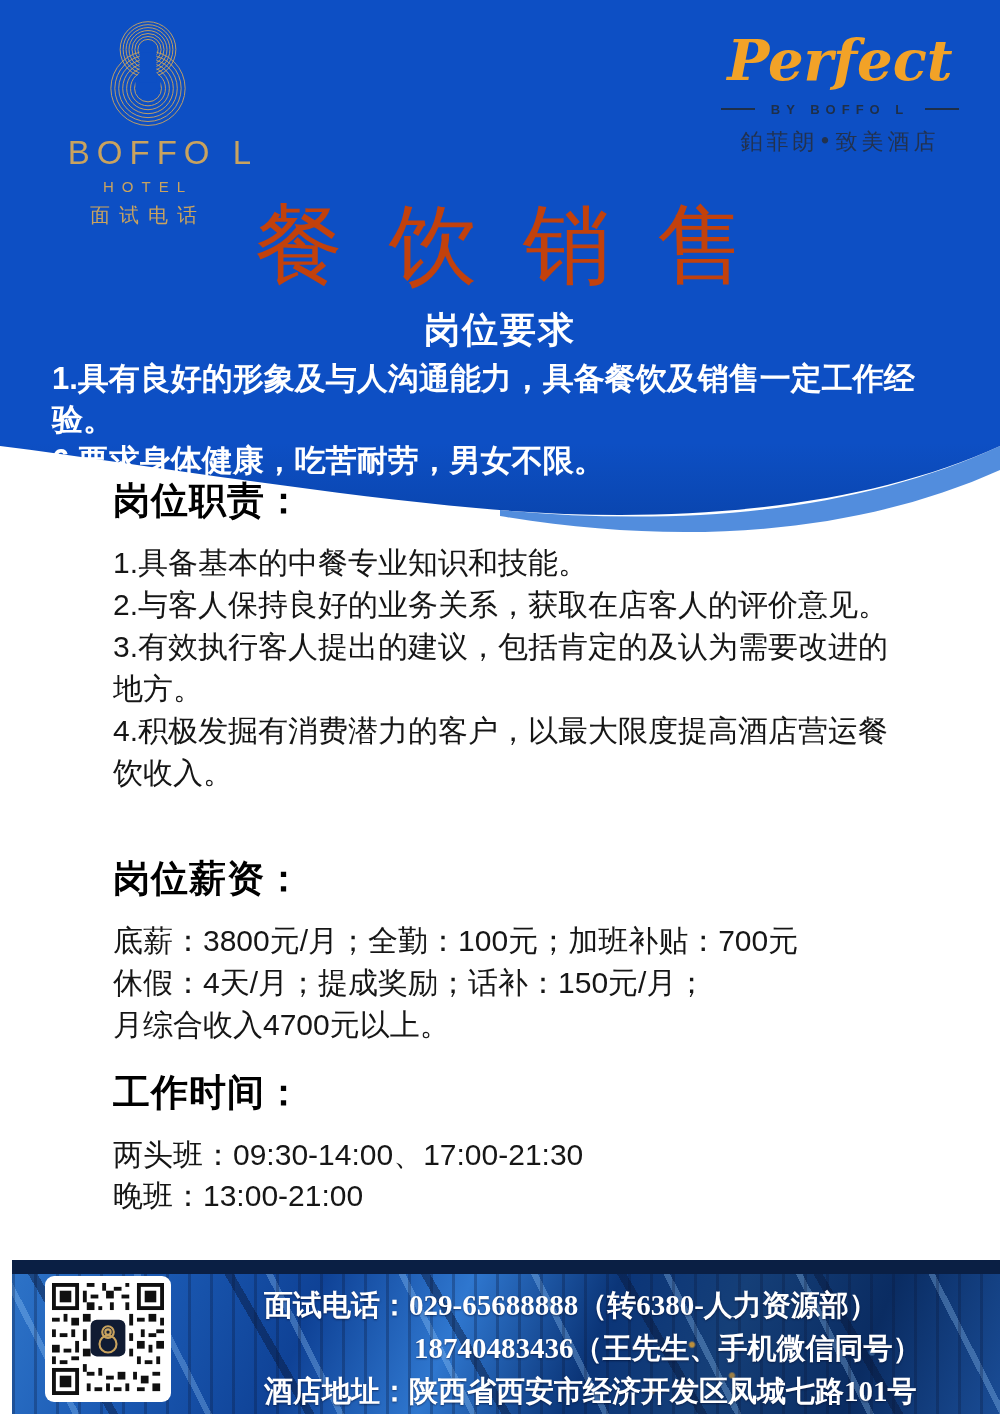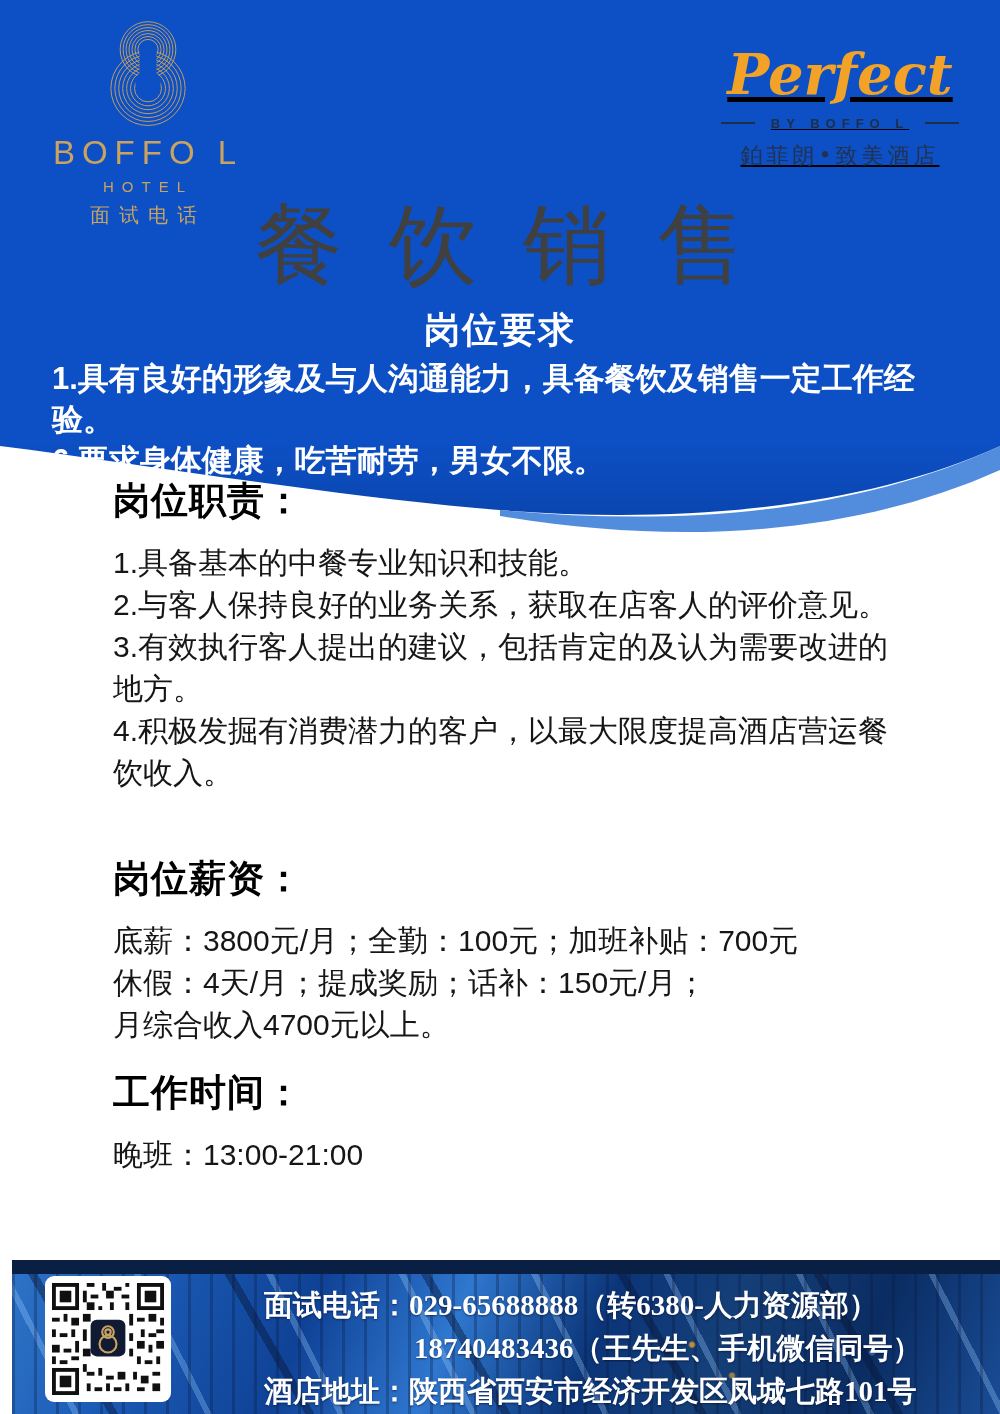--- a/index.html
+++ b/index.html
@@ -5,32 +5,32 @@
   html,body{margin:0;padding:0;}
   body{width:1000px;height:1414px;position:relative;background:#ffffff;
        font-family:"Liberation Sans",sans-serif;overflow:hidden;}
   .poster{position:absolute;inset:0;width:1000px;height:1414px;}
 
   
   .hero{position:absolute;top:0;left:0;width:1000px;height:552px;}
   .hero svg.wavebg{position:absolute;top:0;left:0;}
   .brand-left{position:absolute;top:20px;left:38px;width:220px;text-align:center;color:#c9a35f;}
   .brand-left .rings{display:block;margin:0 auto;}
-  .brand-left .name{font-size:33px;letter-spacing:7px;margin-top:6px;font-weight:400;}
+  .brand-left .name{font-size:33px;letter-spacing:7px;margin-top:6px;font-weight:400;text-align:right;}
   .brand-left .sub{font-size:15px;letter-spacing:8px;margin-top:6px;}
   .brand-left .cn{font-size:20px;letter-spacing:9px;margin-top:7px;font-family:"DejaVu Serif",serif;}
-  .brand-right{position:absolute;top:44px;right:40px;width:240px;text-align:center;text-decoration:underline;}
+  .brand-right{position:absolute;top:30px;right:40px;width:240px;text-align:center;}
   .brand-right .script{font-family:"DejaVu Serif",serif;font-style:italic;font-weight:700;
       font-size:56px;color:#f2a227;line-height:1.1;}
   .brand-right .byline{display:flex;align-items:center;justify-content:center;gap:16px;
       color:#1e2f49;font-size:13px;letter-spacing:6px;margin-top:10px;font-weight:700;}
   .brand-right .byline .rule{height:2px;width:34px;background:#1e2f49;}
   .brand-right .cn{color:#22324f;font-size:22px;letter-spacing:4px;margin-top:10px;
       font-family:"DejaVu Serif",serif;}
-  .hero-title{position:absolute;top:186px;left:0;width:100%;text-align:center;color:#404040;
+  .hero-title{position:absolute;top:186px;left:0;width:100%;text-align:center;color:#c2410c;
       font-family:"DejaVu Serif",serif;font-size:88px;font-weight:400;
       letter-spacing:46px;text-indent:46px;white-space:nowrap;}
   .intro-heading{position:absolute;top:306px;left:0;width:100%;text-align:center;color:#ffffff;
       font-size:36px;font-weight:700;letter-spacing:2px;}
   .intro-items{position:absolute;top:358px;left:52px;width:920px;color:#ffffff;
       font-size:31px;font-weight:700;line-height:41px;}
 
   
   .section{position:absolute;left:113px;width:800px;color:#111111;}
   .section .heading{font-size:37px;font-weight:700;letter-spacing:1px;color:#000;}
@@ -139,20 +139,21 @@
     <div class="lines">
       <div>底薪：3800元/月；全勤：100元；加班补贴：700元</div>
       <div>休假：4天/月；提成奖励；话补：150元/月；</div>
       <div>月综合收入4700元以上。</div>
     </div>
   </div>
 
   <div class="section sec-hours">
     <div class="heading">工作时间：</div>
     <div class="lines">
+      <div>两头班：09:30-14:00、17:00-21:30</div>
       <div>晚班：13:00-21:00</div>
     </div>
   </div>
 
   <div class="footer">
     <div class="photo"></div>
     <div class="topstrip"></div>
 
     <div class="qr">
       <svg width="112" height="112" viewBox="0 0 29 29" aria-hidden="true">

